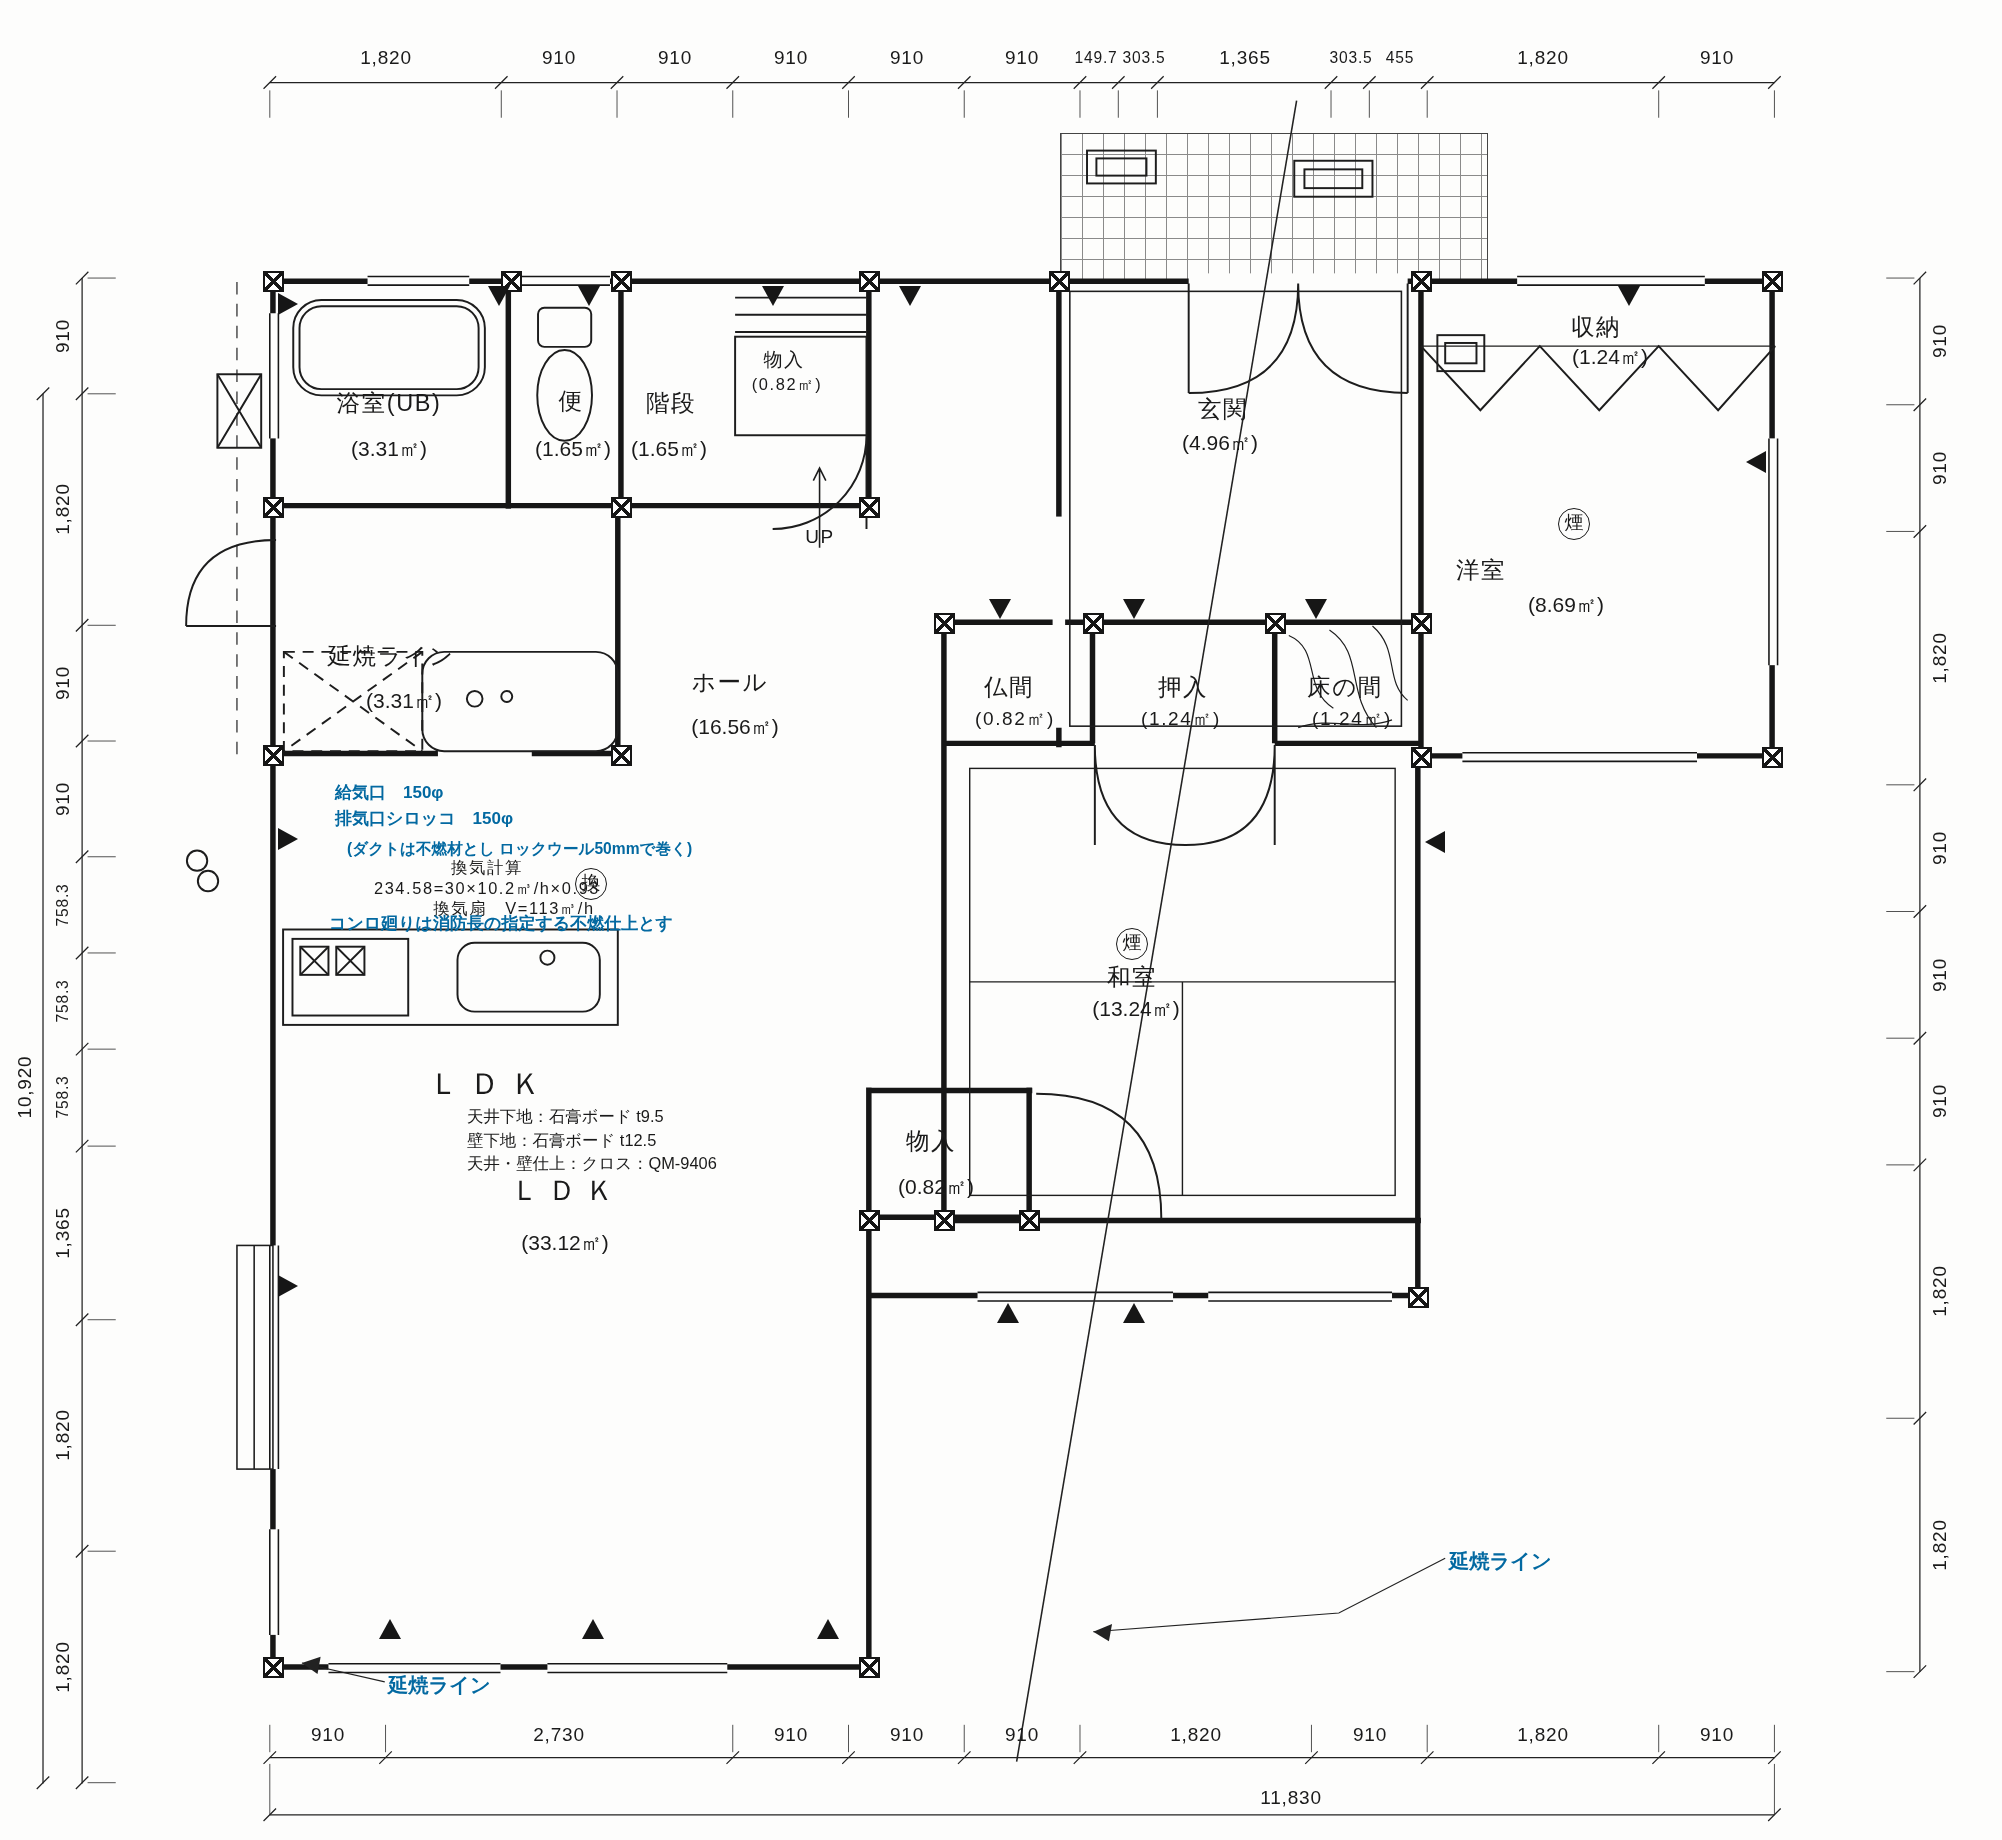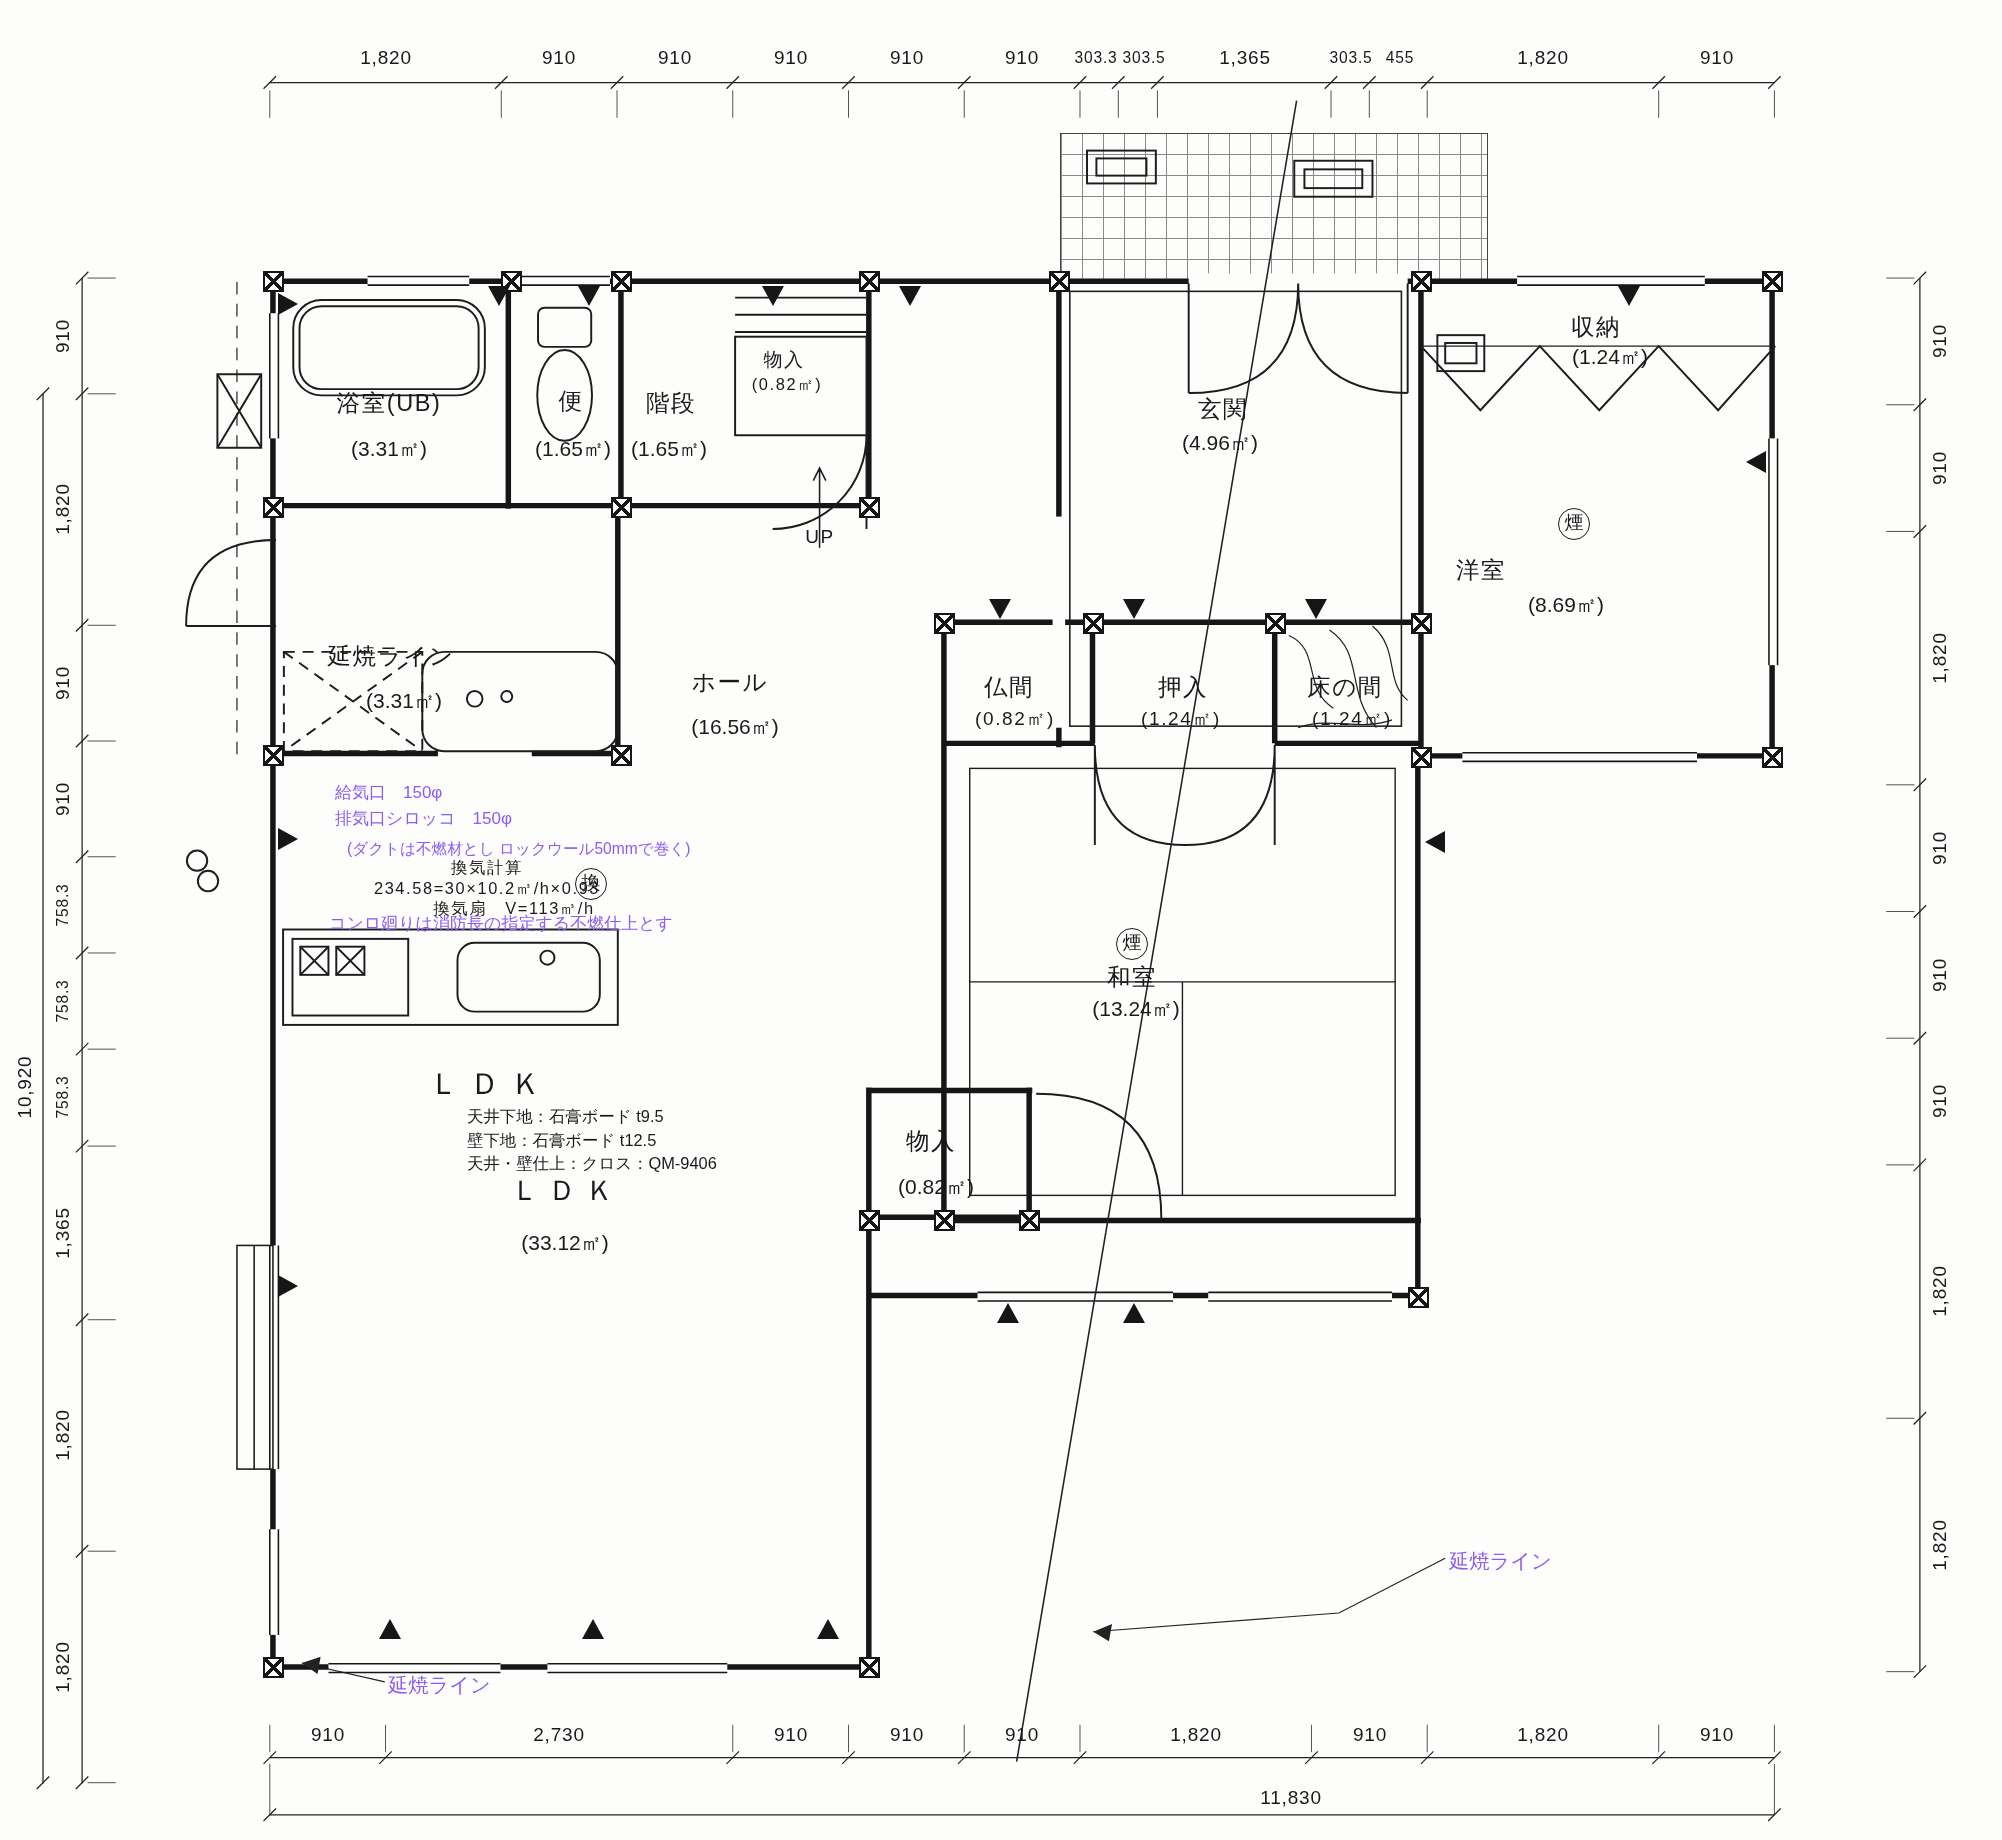--- a/index.html
+++ b/index.html
@@ -5,21 +5,21 @@
   html,body{margin:0;padding:0;}
   body{width:2002px;height:1841px;position:relative;background:#fdfdfc;
        font-family:"Liberation Sans",sans-serif;color:#1a1a1a;overflow:hidden;}
   #plan{position:absolute;left:0;top:0;width:2002px;height:1841px;}
   svg{position:absolute;left:0;top:0;}
   .lbl{position:absolute;transform:translateX(-50%);white-space:nowrap;
        font-size:23.5px;letter-spacing:1.6px;color:#1a1a1a;}
   .area{font-size:21px;letter-spacing:0;}
   .sm{font-size:19px;}
   .xs{font-size:16.4px;}
-  .lbl-l{position:absolute;white-space:nowrap;font-size:17px;color:#8b5cf6;}
+  .lbl-l{position:absolute;white-space:nowrap;font-size:17px;color:#0369a1;font-weight:bold;}
   .dim{position:absolute;transform:translateX(-50%);white-space:nowrap;
        font-size:19px;color:#1a1a1a;letter-spacing:0.8px;}
   .dimv{position:absolute;transform:translate(-50%,-50%) rotate(-90deg);
         white-space:nowrap;font-size:19px;color:#1a1a1a;letter-spacing:0.8px;}
   .dimxs{font-size:15.6px;}
   .cmark{position:absolute;width:30px;height:30px;border:1.6px solid #1a1a1a;
          border-radius:50%;text-align:center;line-height:28px;font-size:19px;
          background:#fdfdfc;transform:translateX(-50%);}
   .tri{position:absolute;width:0;height:0;}
   .tri.d{border-left:11.7px solid transparent;border-right:11.7px solid transparent;border-top:20.3px solid #161616;}
@@ -303,21 +303,21 @@
 
   <div class="lbl-l" style="left:1449px;top:1547px;font-size:20.3px">延焼ライン</div>
   <div class="lbl-l" style="left:388px;top:1671px;font-size:20.3px">延焼ライン</div>
 
   <div class="dim" style="left:386px;top:47px">1,820</div>
   <div class="dim" style="left:559px;top:47px">910</div>
   <div class="dim" style="left:675px;top:47px">910</div>
   <div class="dim" style="left:791px;top:47px">910</div>
   <div class="dim" style="left:907px;top:47px">910</div>
   <div class="dim" style="left:1022px;top:47px">910</div>
-  <div class="dim dimxs" style="left:1096px;top:49px">303.3</div>
+  <div class="dim dimxs" style="left:1096px;top:49px">149.7</div>
   <div class="dim dimxs" style="left:1144px;top:49px">303.5</div>
   <div class="dim" style="left:1245px;top:47px">1,365</div>
   <div class="dim dimxs" style="left:1351px;top:49px">303.5</div>
   <div class="dim dimxs" style="left:1400px;top:49px">455</div>
   <div class="dim" style="left:1543px;top:47px">1,820</div>
   <div class="dim" style="left:1717px;top:47px">910</div>
 
   <div class="dim" style="left:328px;top:1724px">910</div>
   <div class="dim" style="left:559px;top:1724px">2,730</div>
   <div class="dim" style="left:791px;top:1724px">910</div>

